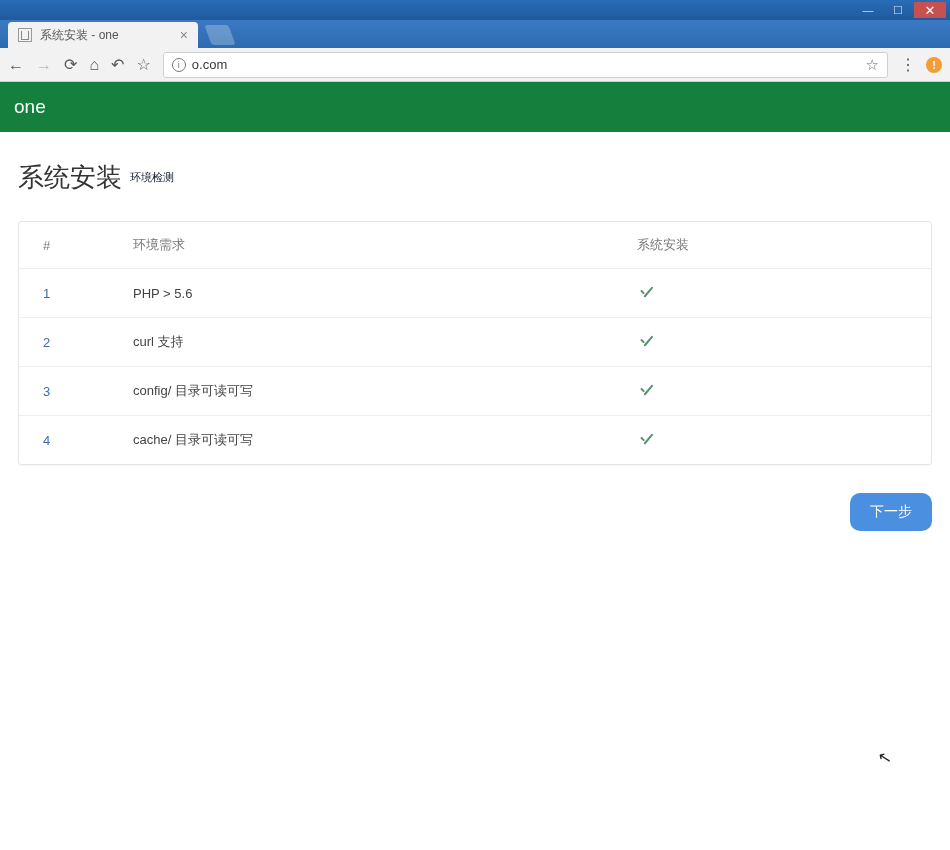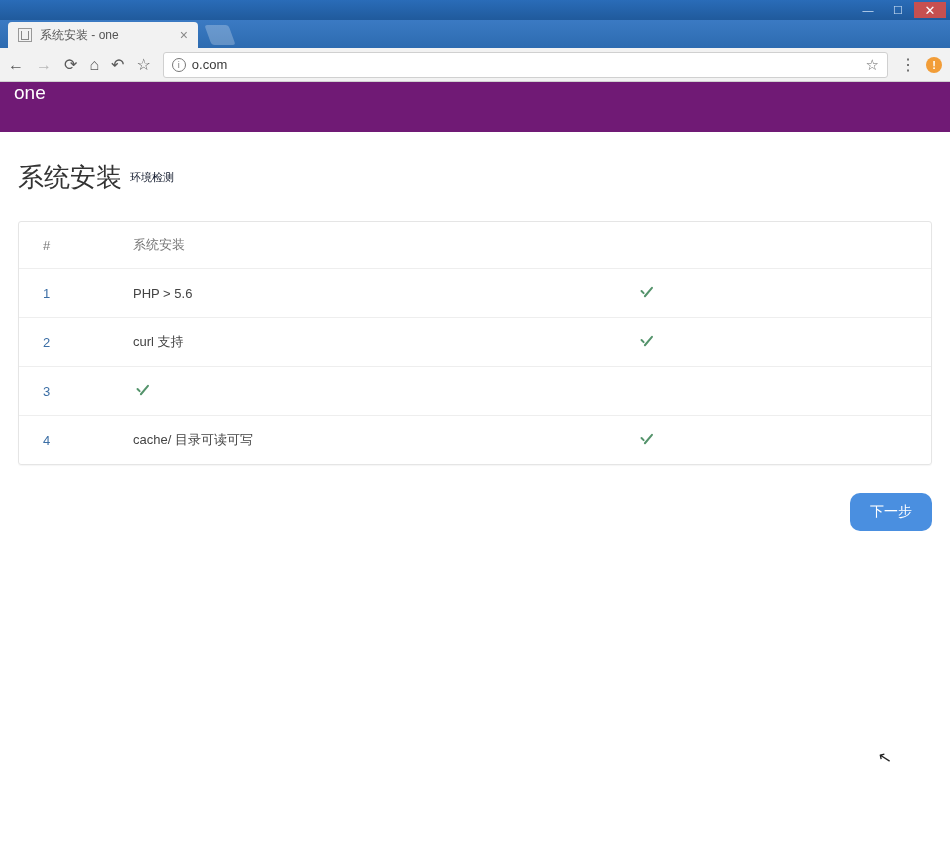--- a/index.html
+++ b/index.html
@@ -97,23 +97,23 @@
     .addr-warn {
       width: 16px; height: 16px; border-radius: 50%;
       background: #f29d38; color: #fff;
       display: flex; align-items: center; justify-content: center;
       font-size: 11px; font-weight: bold;
     }
 
     
     .app-header {
       height: 50px;
-      background: #701a75;
-      display: flex;
-      align-items: flex-start;
+      background: #15803d;
+      display: flex;
+      align-items: center;
       padding: 0 14px;
       color: #fff;
       font-size: 19px;
       font-weight: 400;
     }
 
     
     .content {
       padding: 28px 18px 0 18px;
     }
@@ -228,38 +228,40 @@
 
 <div class="content">
   <div class="page-title">
     <span>系统安装</span>
     <span class="page-subtitle">环境检测</span>
   </div>
 
   <div class="check-table">
     <div class="check-row header">
       <div class="idx">#</div>
+      <div>环境需求</div>
       <div>系统安装</div>
     </div>
     <div class="check-row">
       <div class="idx">1</div>
       <div>PHP &gt; 5.6</div>
       <div class="status-cell">
           <span class="check-icon"></span>
         </div>
     </div>
     <div class="check-row">
       <div class="idx">2</div>
       <div>curl 支持</div>
       <div class="status-cell">
           <span class="check-icon"></span>
         </div>
     </div>
     <div class="check-row">
       <div class="idx">3</div>
+      <div>config/ 目录可读可写</div>
       <div class="status-cell">
           <span class="check-icon"></span>
         </div>
     </div>
     <div class="check-row">
       <div class="idx">4</div>
       <div>cache/ 目录可读可写</div>
       <div class="status-cell">
           <span class="check-icon"></span>
         </div>

